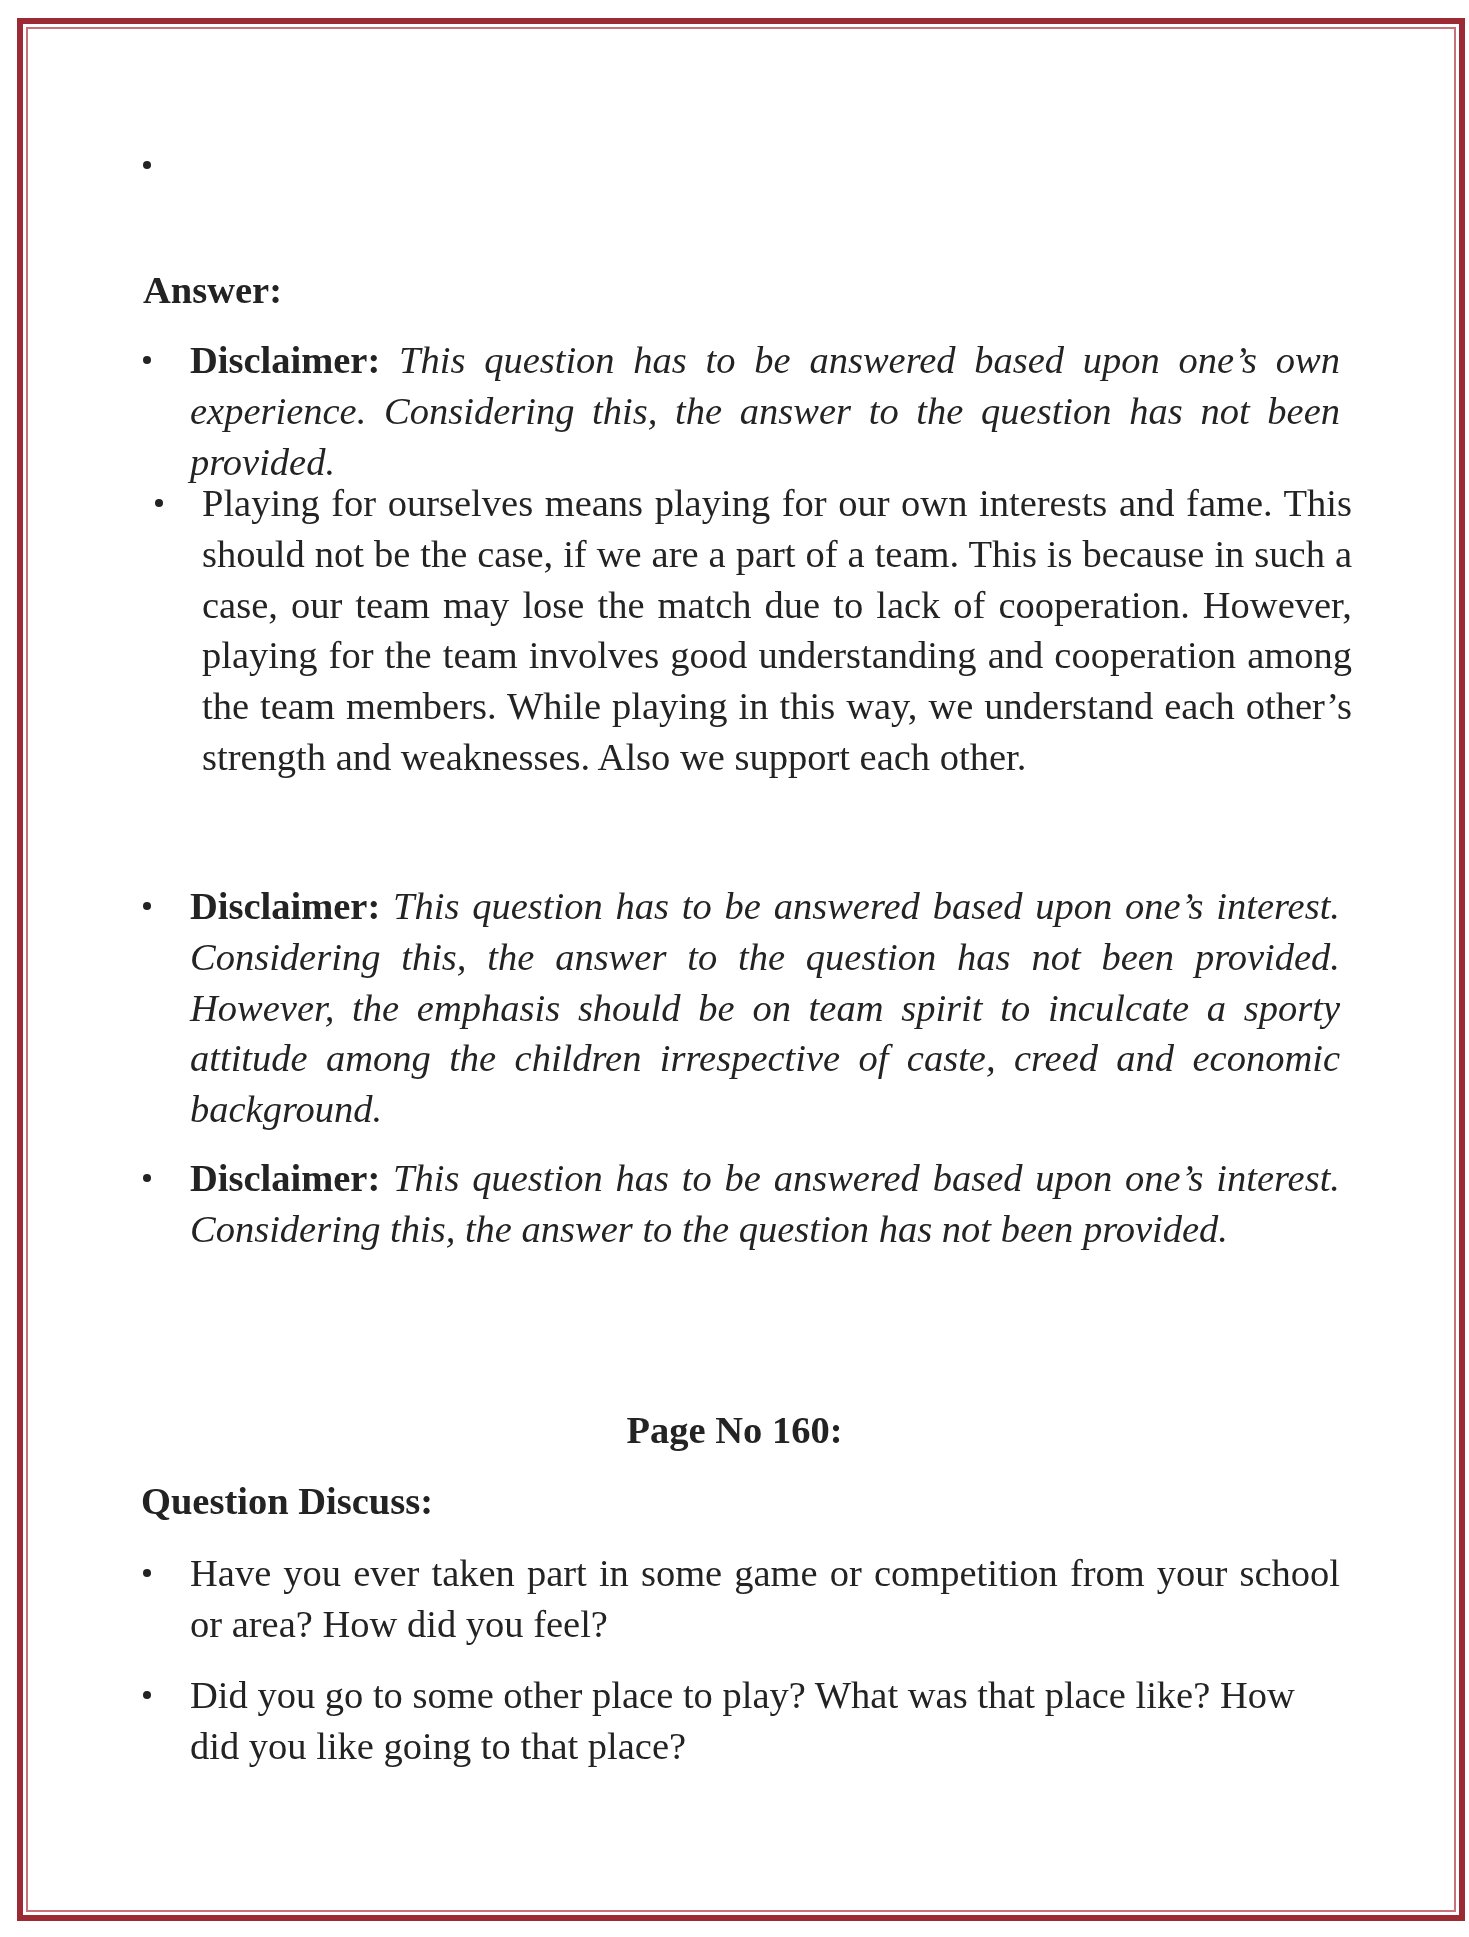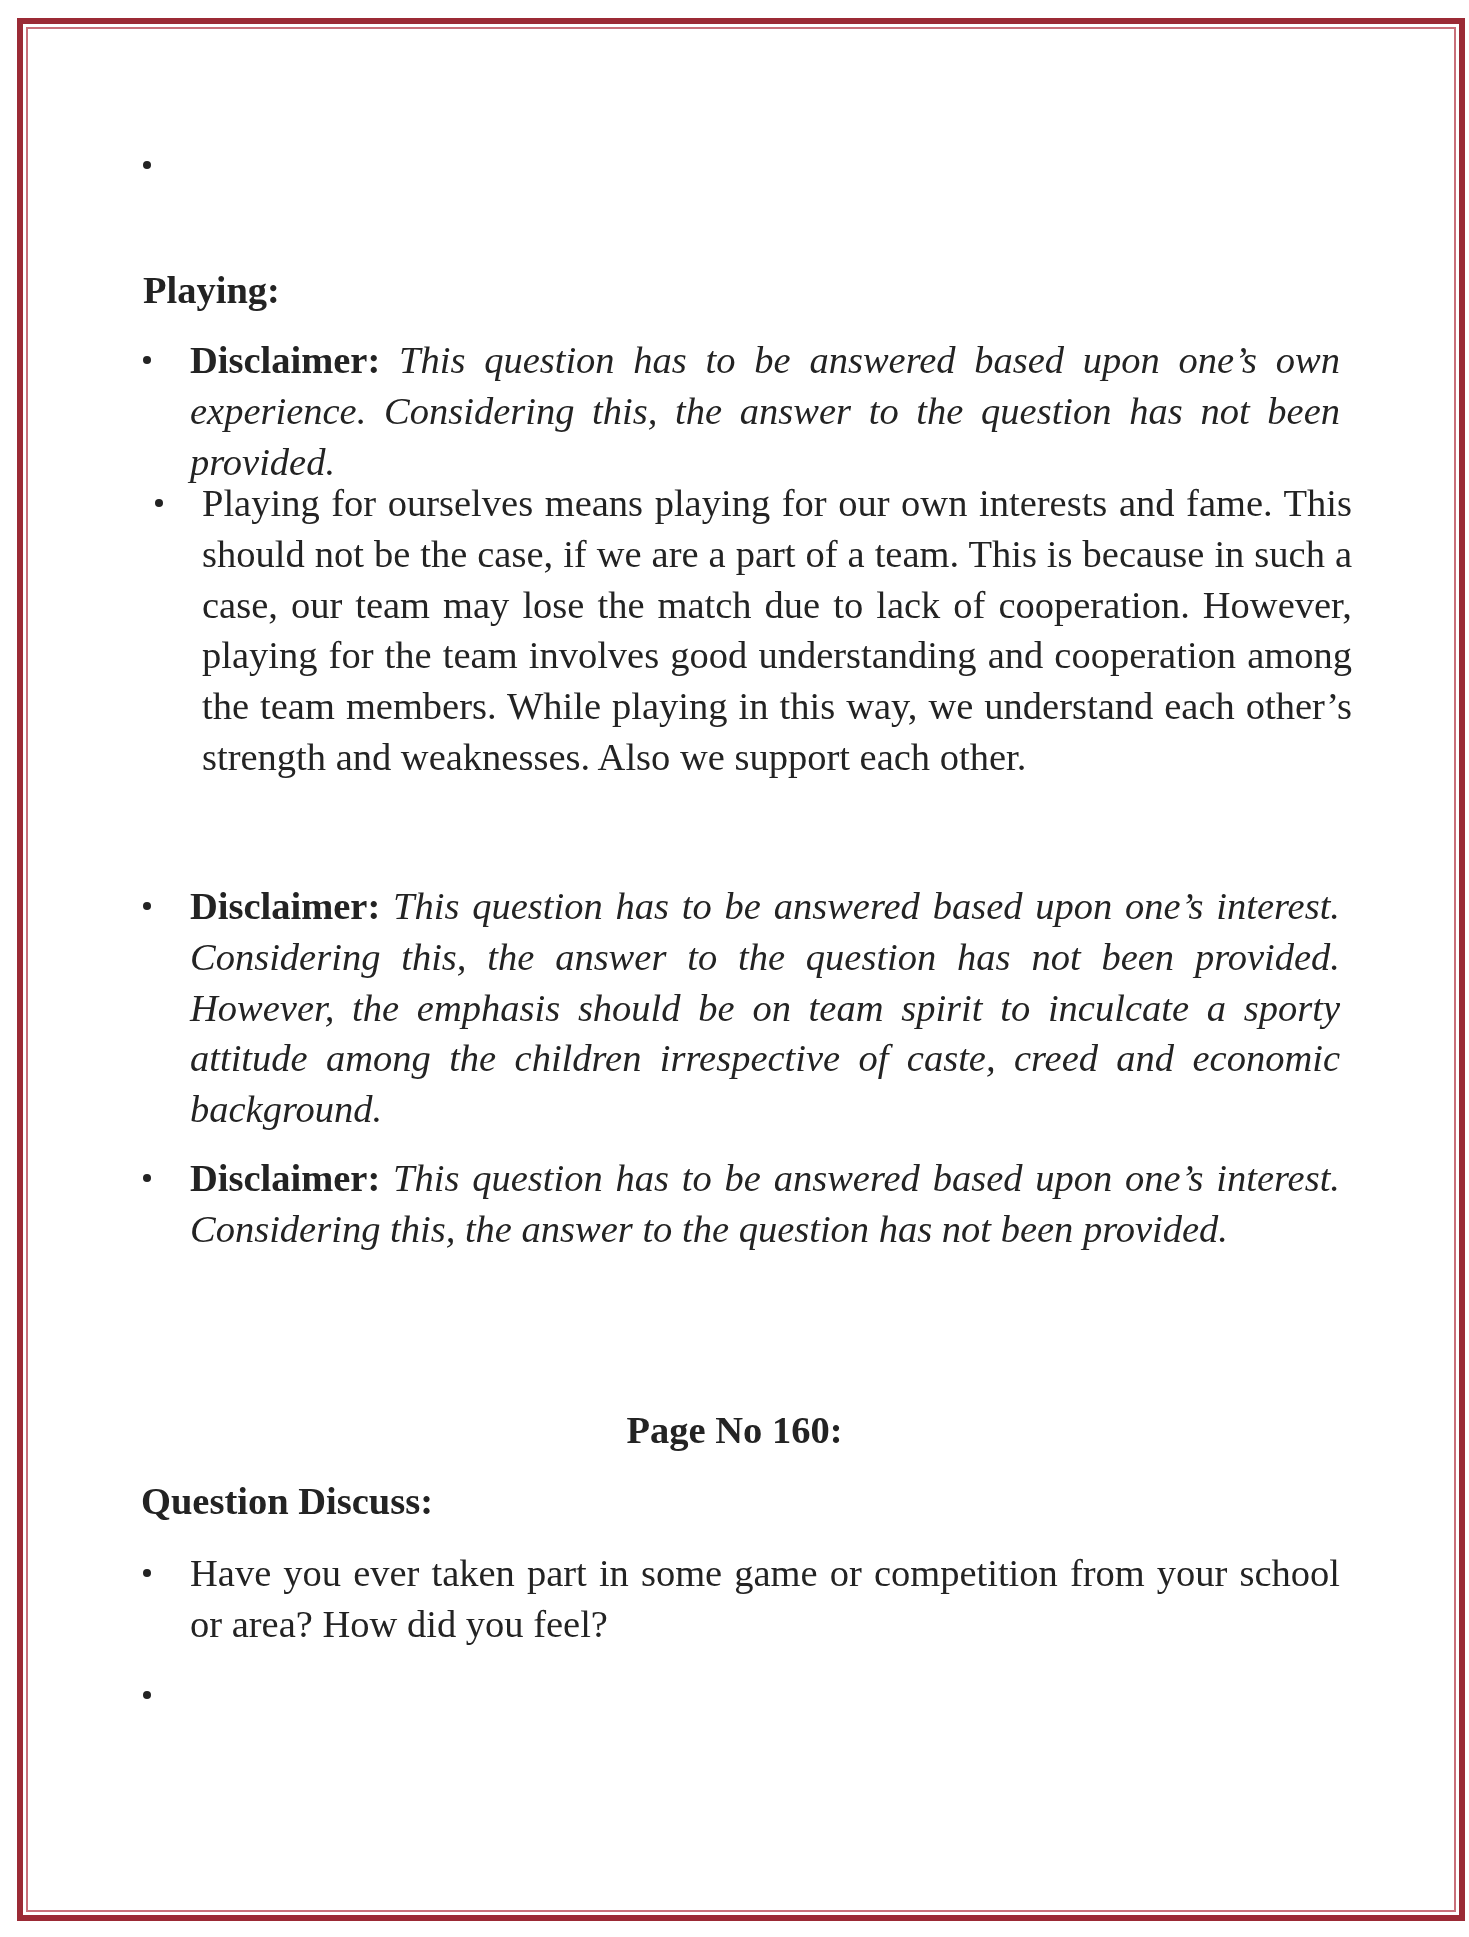--- a/index.html
+++ b/index.html
@@ -63,21 +63,21 @@
 </head>
 <body>
 
 <div class="frame-outer"></div>
 <div class="frame-inner"></div>
 
 <div class="bullet-item no-justify" style="top:140px;">
   <span class="bullet-dot"></span>
 </div>
 
-<div class="heading" style="left:143px; top:265px;">Playing:</div>
+<div class="heading" style="left:143px; top:265px;">Answer:</div>
 
 <div class="bullet-item" style="top:335px;">
   <span class="bullet-dot"></span>
   <span class="bold-italic">Disclaimer:</span><span class="italic"> This question has to be answered based upon one’s own experience. Considering this, the answer to the question has not been provided.</span>
 </div>
 
 <div class="bullet-item" style="top:478px;margin-left:12px;">
   <span class="bullet-dot"></span>
   <span>Playing for ourselves means playing for our own interests and fame. This should not be the case, if we are a part of a team. This is because in such a case, our team may lose the match due to lack of cooperation. However, playing for the team involves good understanding and cooperation among the team members. While playing in this way, we understand each other’s strength and weaknesses. Also we support each other.</span>
 </div>
@@ -96,13 +96,14 @@
 
 <div class="heading" style="left:141px; top:1476px;">Question Discuss:</div>
 
 <div class="bullet-item" style="top:1548px;">
   <span class="bullet-dot"></span>
   <span>Have you ever taken part in some game or competition from your school or area? How did you feel?</span>
 </div>
 
 <div class="bullet-item no-justify" style="top:1670px;">
   <span class="bullet-dot"></span>
+  <span>Did you go to some other place to play? What was that place like? How did you like going to that place?</span>
 </div>
 
 </body></html>

